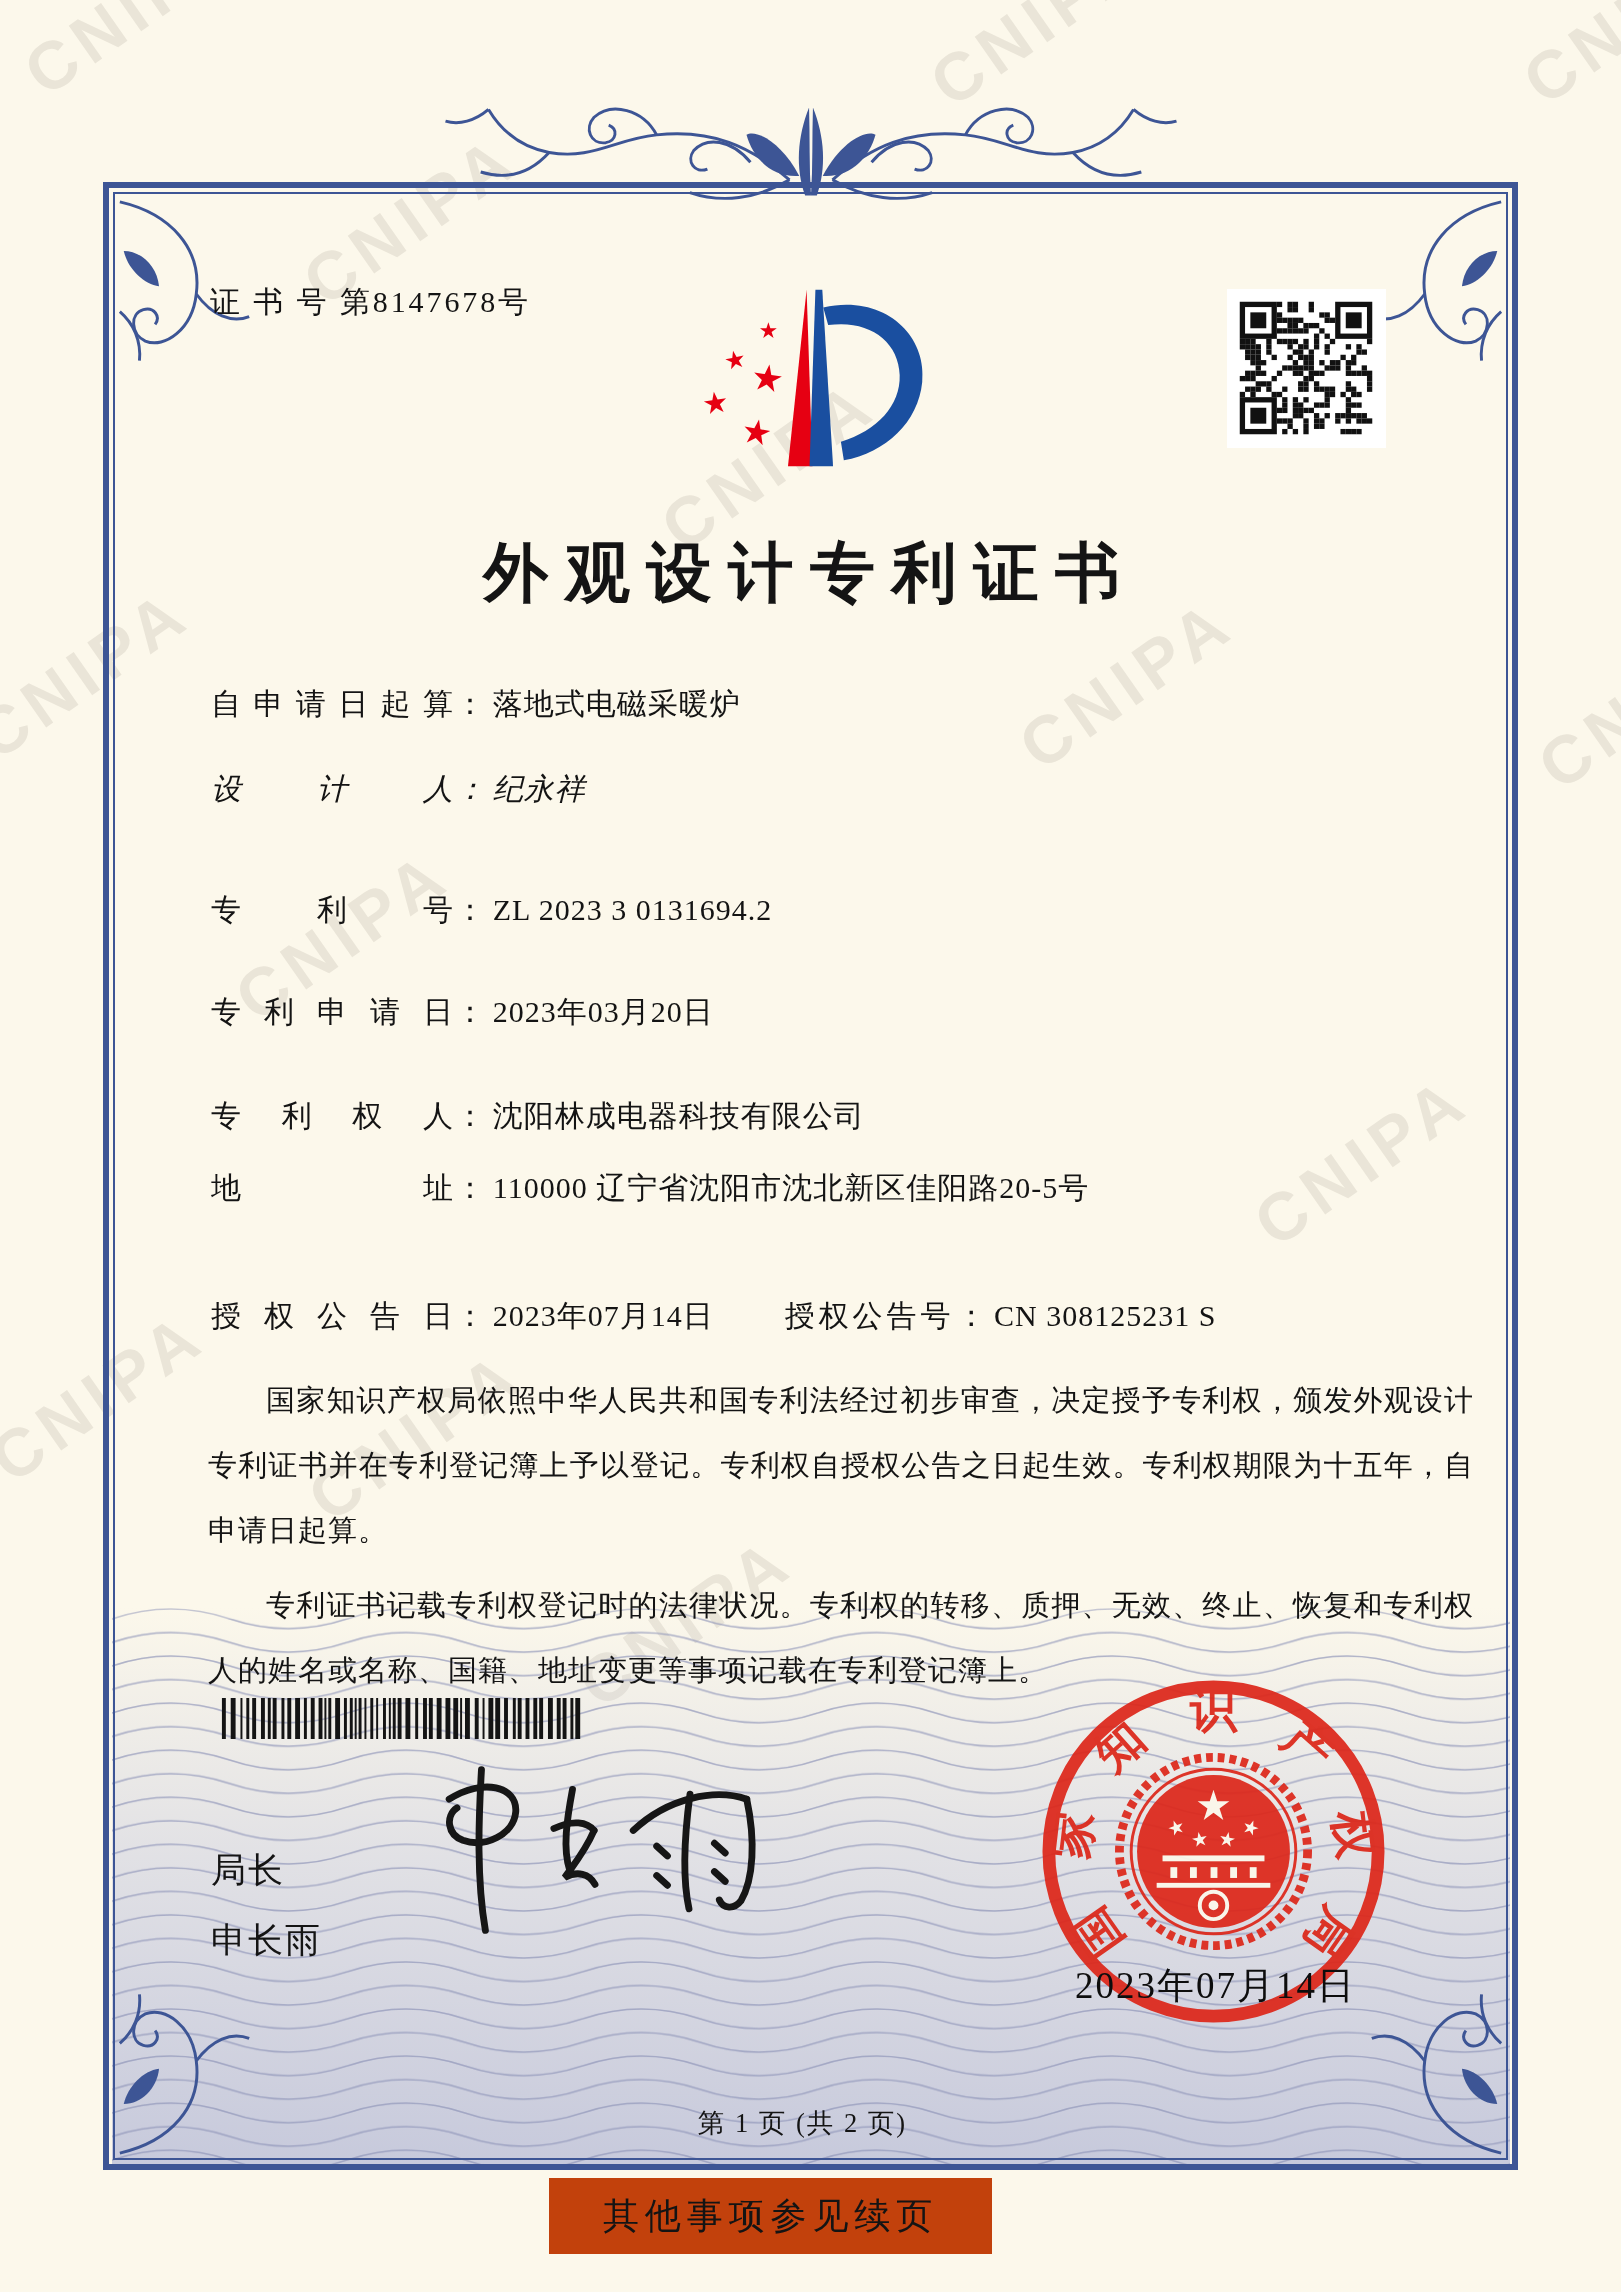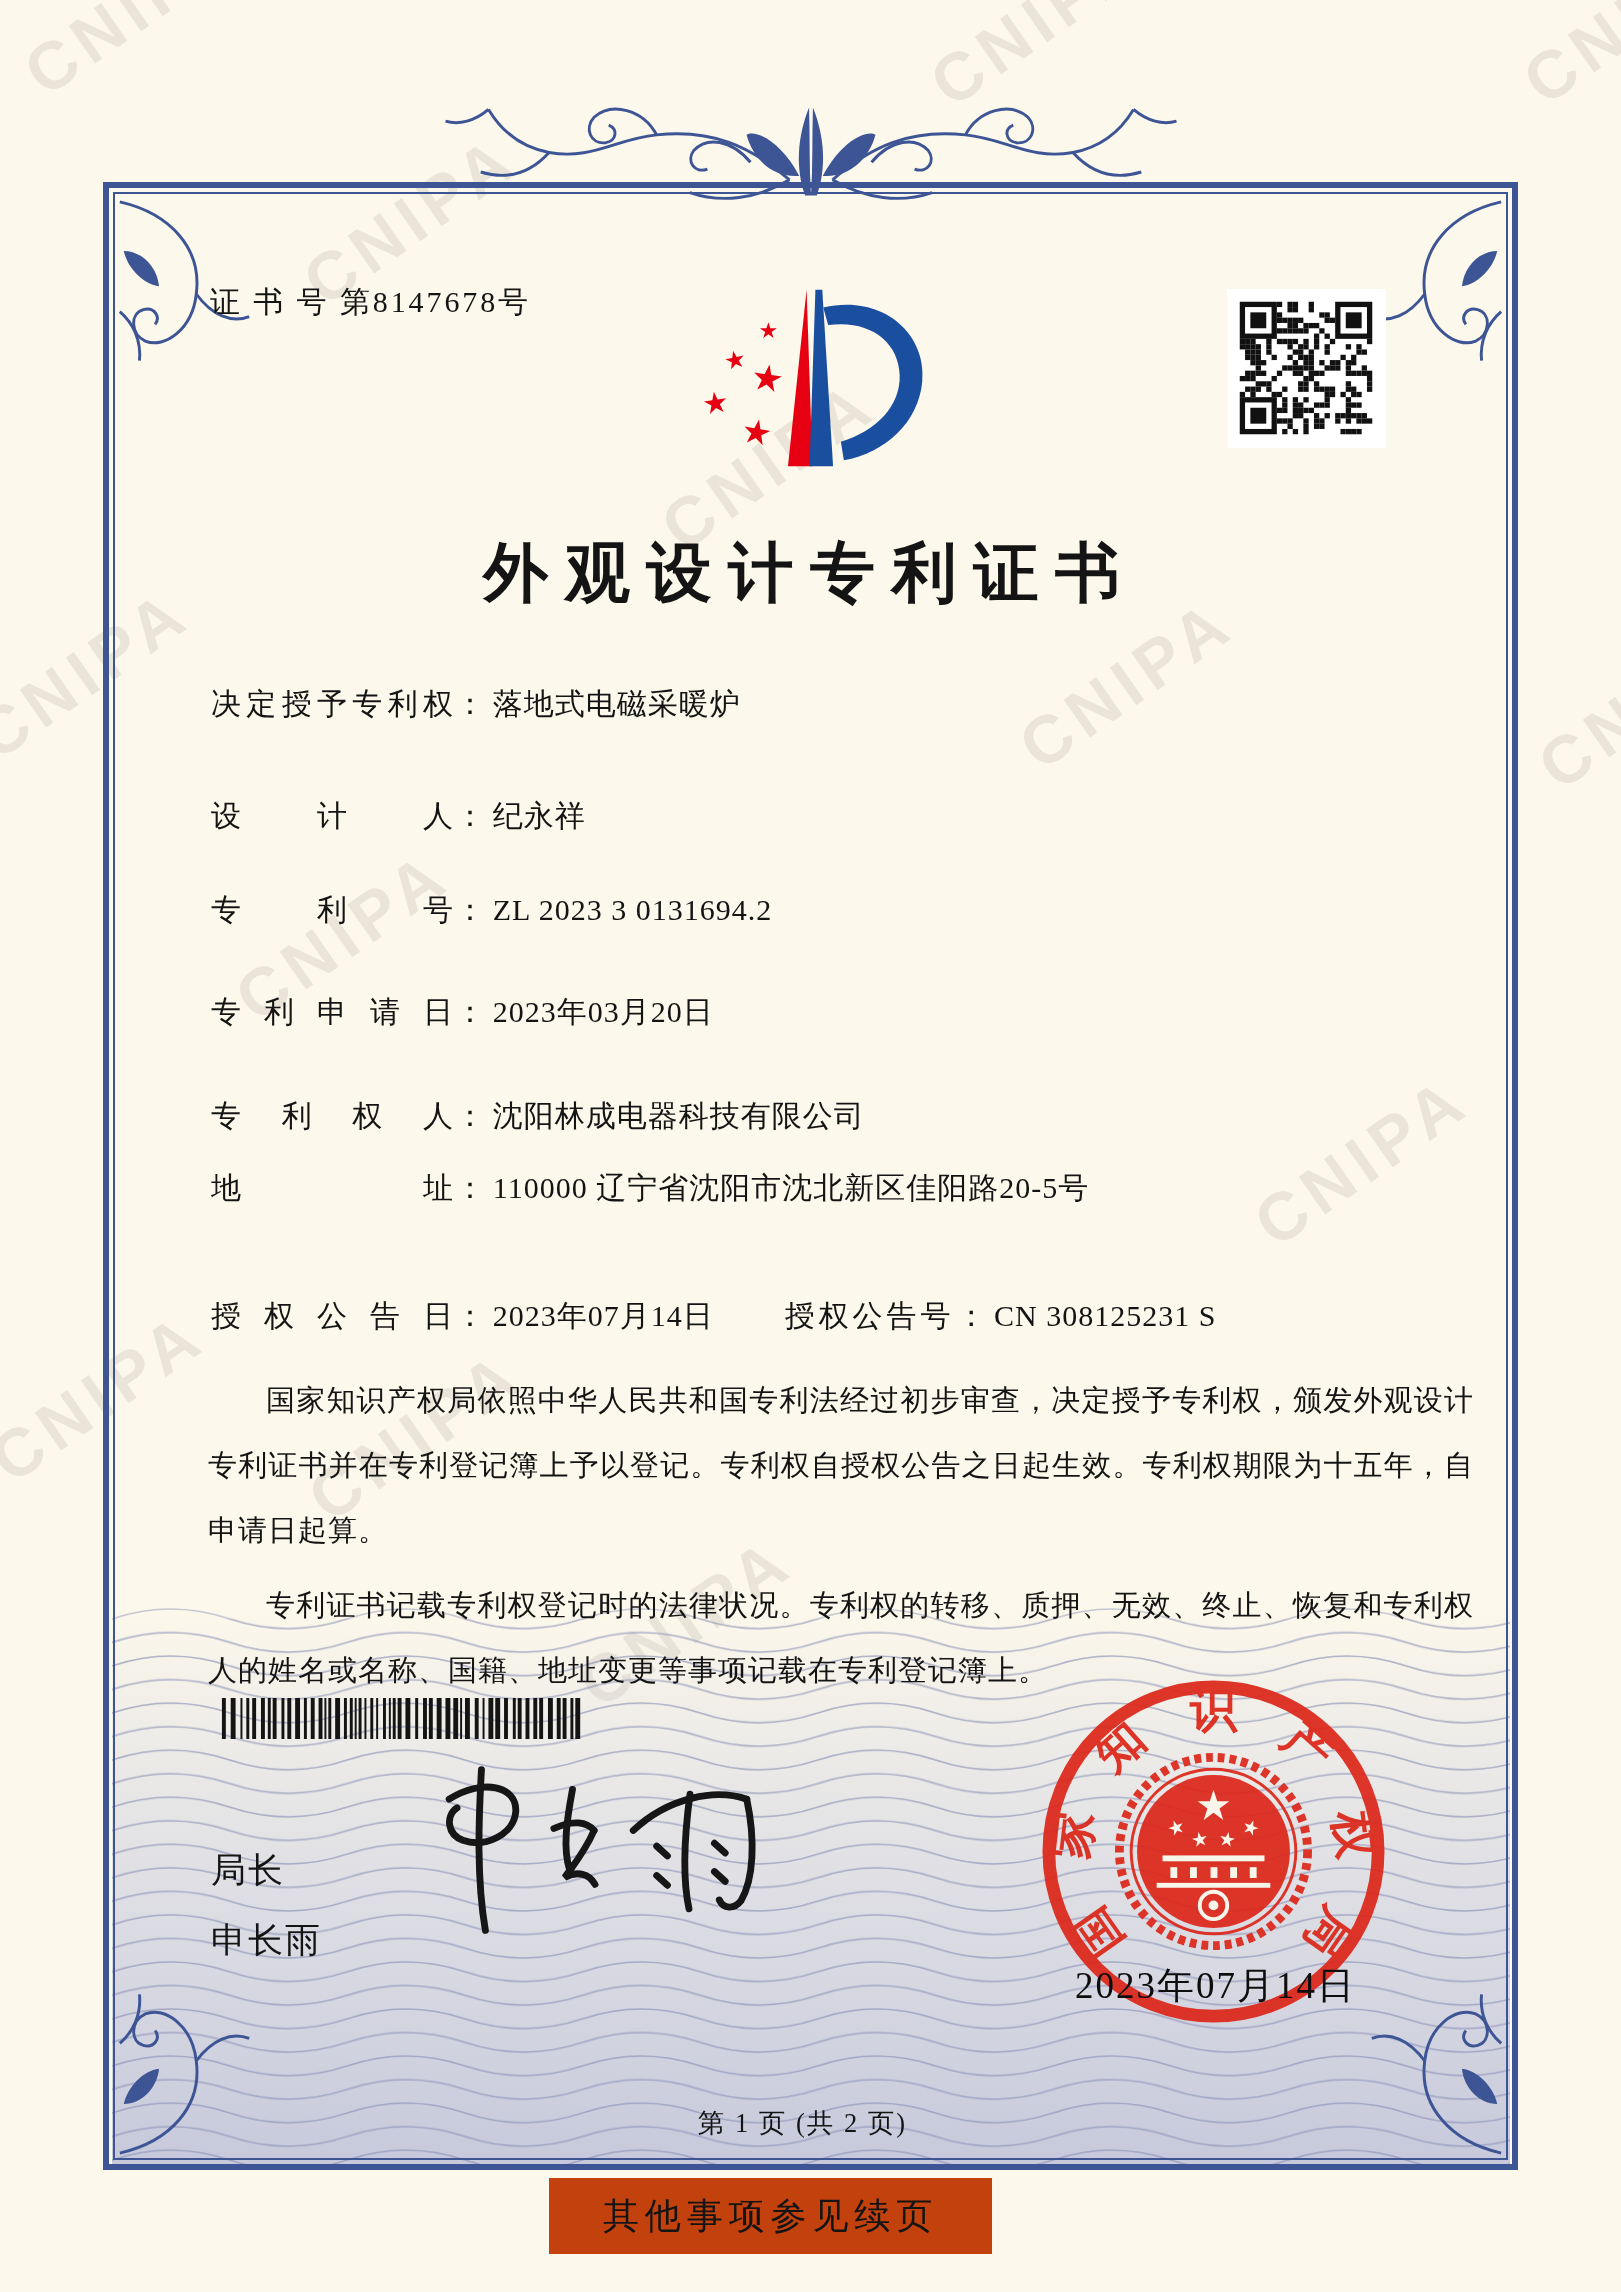--- a/index.html
+++ b/index.html
@@ -424,23 +424,23 @@
         <rect x="13" y="110.2" width="37.800000000000004" height="37.800000000000004" fill="#111"></rect>
   <rect x="18.4" y="115.60000000000001" width="27" height="27" fill="#fff"></rect>
   <rect x="23.8" y="121" width="16.200000000000003" height="16.200000000000003" fill="#111"></rect>
       </g>
     </svg>
 </div>
 
 <div class="title">外观设计专利证书</div>
 
 <div class="field-row" style="top:684px;">
-  <span class="f-label">决定授予专利权</span><span class="f-colon">：</span><span class="f-value">落地式电磁采暖炉</span>
-</div>
-<div class="field-row" style="top:796px;">
+  <span class="f-label">自申请日起算</span><span class="f-colon">：</span><span class="f-value">落地式电磁采暖炉</span>
+</div>
+<div class="field-row" style="top:769px;font-style:italic;">
   <span class="f-label">设计人</span><span class="f-colon">：</span><span class="f-value">纪永祥</span>
 </div>
 <div class="field-row" style="top:890px;">
   <span class="f-label">专利号</span><span class="f-colon">：</span><span class="f-value">ZL 2023 3 0131694.2</span>
 </div>
 <div class="field-row" style="top:992px;">
   <span class="f-label">专利申请日</span><span class="f-colon">：</span><span class="f-value">2023年03月20日</span>
 </div>
 <div class="field-row" style="top:1096px;">
   <span class="f-label">专利权人</span><span class="f-colon">：</span><span class="f-value">沈阳林成电器科技有限公司</span>

